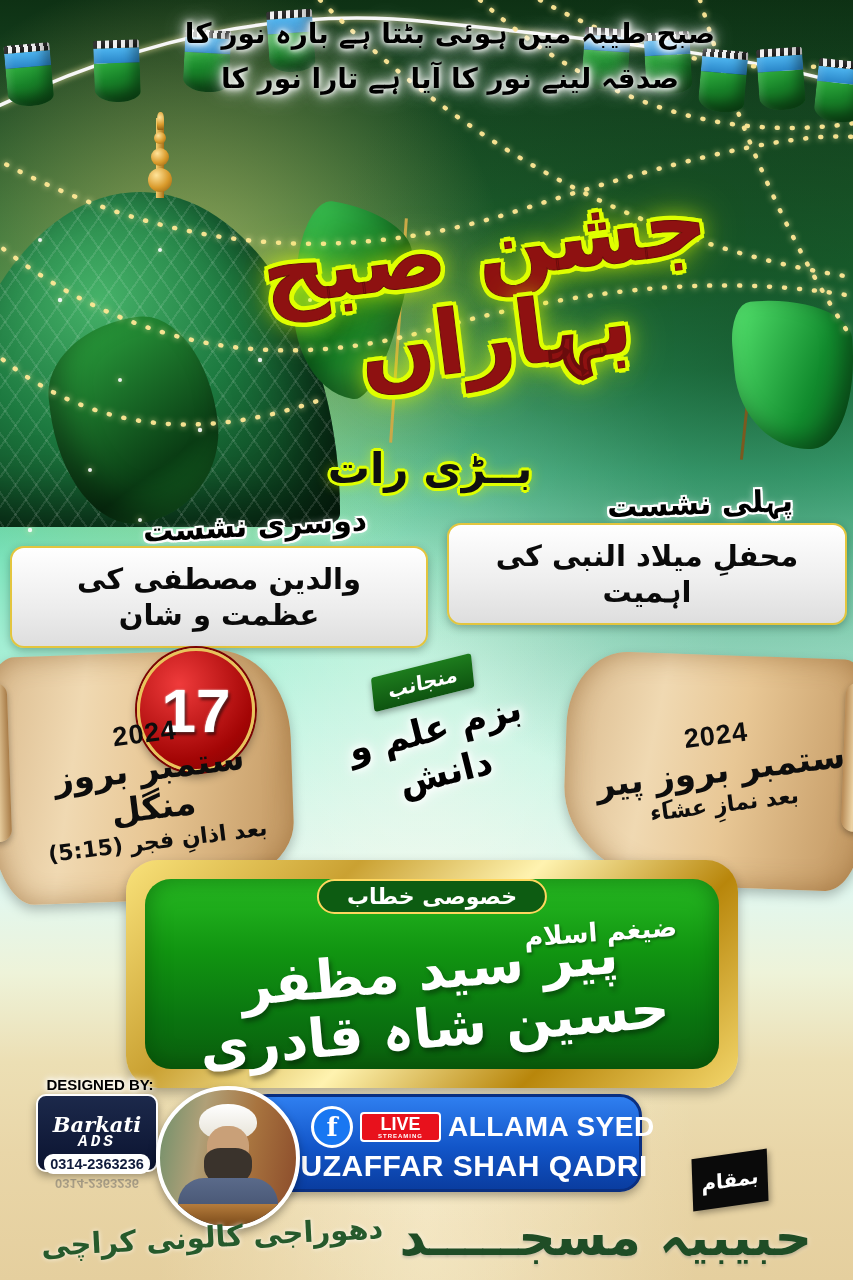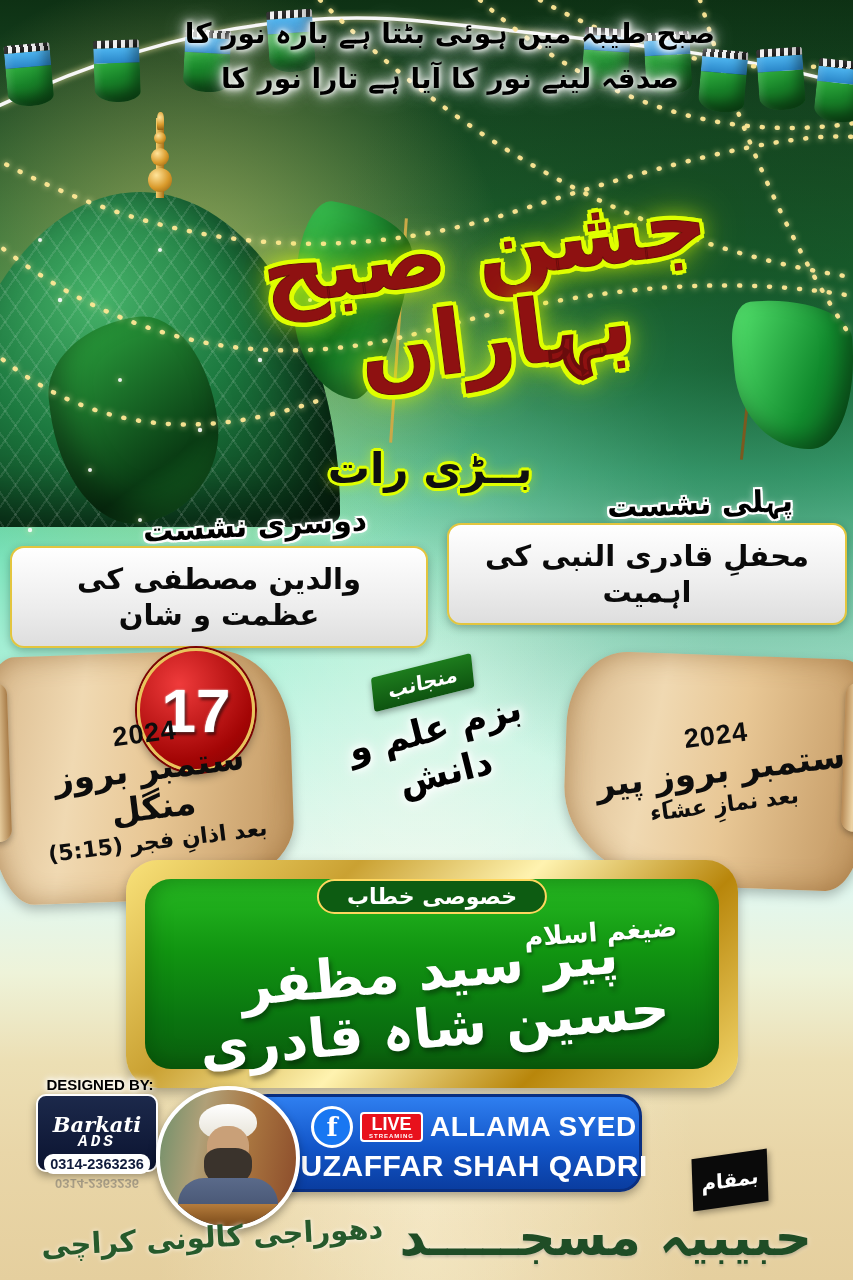--- a/index.html
+++ b/index.html
@@ -163,21 +163,21 @@
   .ph-desk{left:2px;top:114px;width:132px;height:22px;border-radius:10px 10px 0 0;
     background:linear-gradient(180deg,#b57c3c,#7a4a1a);}
   
   .live-banner{position:absolute;left:246px;top:1094px;width:396px;height:98px;z-index:12;
     border-radius:22px;background:linear-gradient(180deg,#2f7ff0,#1255c8 55%,#0a3da0);
     border:3px solid #0a2f80;box-shadow:0 4px 9px rgba(0,0,0,.3);color:#fff;box-sizing:border-box;}
   .live-row1{display:flex;align-items:center;gap:7px;margin:9px 0 0 62px;}
   .fbk{width:36px;height:36px;border-radius:50%;background:#1877f2;border:3px solid #fff;
     display:flex;align-items:center;justify-content:center;flex:0 0 auto;
     font-family:"DejaVu Serif",serif;font-weight:bold;font-size:26px;color:#fff;}
-  .live-badge{background:#e8111c;border:2px solid #fff;border-radius:4px;padding:1px 7px;
+  .live-badge{background:#e8111c;border:2px solid #fff;border-radius:4px;padding:1px 16px;
     display:flex;flex-direction:column;align-items:center;line-height:1;flex:0 0 auto;}
   .live-word{font-family:"Liberation Sans",sans-serif;font-weight:bold;font-size:18px;}
   .streaming-word{font-family:"Liberation Sans",sans-serif;font-weight:bold;font-size:6px;letter-spacing:1px;}
   .allama{font-family:"Liberation Sans",sans-serif;font-weight:bold;font-size:28px;letter-spacing:.5px;
     white-space:nowrap;}
   .live-row2{position:absolute;left:26px;right:8px;top:52px;text-align:center;
     font-family:"Liberation Sans",sans-serif;font-weight:bold;font-size:30px;letter-spacing:.5px;
     white-space:nowrap;}
   
   .venue-badge{position:absolute;left:692px;top:1154px;width:76px;height:52px;z-index:14;
@@ -251,21 +251,21 @@
     <div>صبح طیبہ میں ہوئی بٹتا ہے بارہ نور کا</div>
     <div>صدقہ لینے نور کا آیا ہے تارا نور کا</div>
   </div>
 
   <div class="title-wrap">
     <div class="title-text">جشن صبح بہاراں</div>
   </div>
   <div class="night">بــڑی رات</div>
 
   <div class="sess-header sh-first">پہلی نشست</div>
-  <div class="sess-box sb-first">محفلِ قادری النبی کی اہمیت</div>
+  <div class="sess-box sb-first">محفلِ میلاد النبی کی اہمیت</div>
   <div class="sess-header sh-second">دوسری نشست</div>
   <div class="sess-box sb-second">والدین مصطفی کی عظمت و شان</div>
 
   <div class="scroll scr-right"></div>
   <div class="scroll scr-left"></div>
   <div class="date-circle dc-17">17</div>
 
   <div class="sched sc-first">
     <div class="yr">2024</div>
     <div class="dt">ستمبر بروزِ پیر</div>

